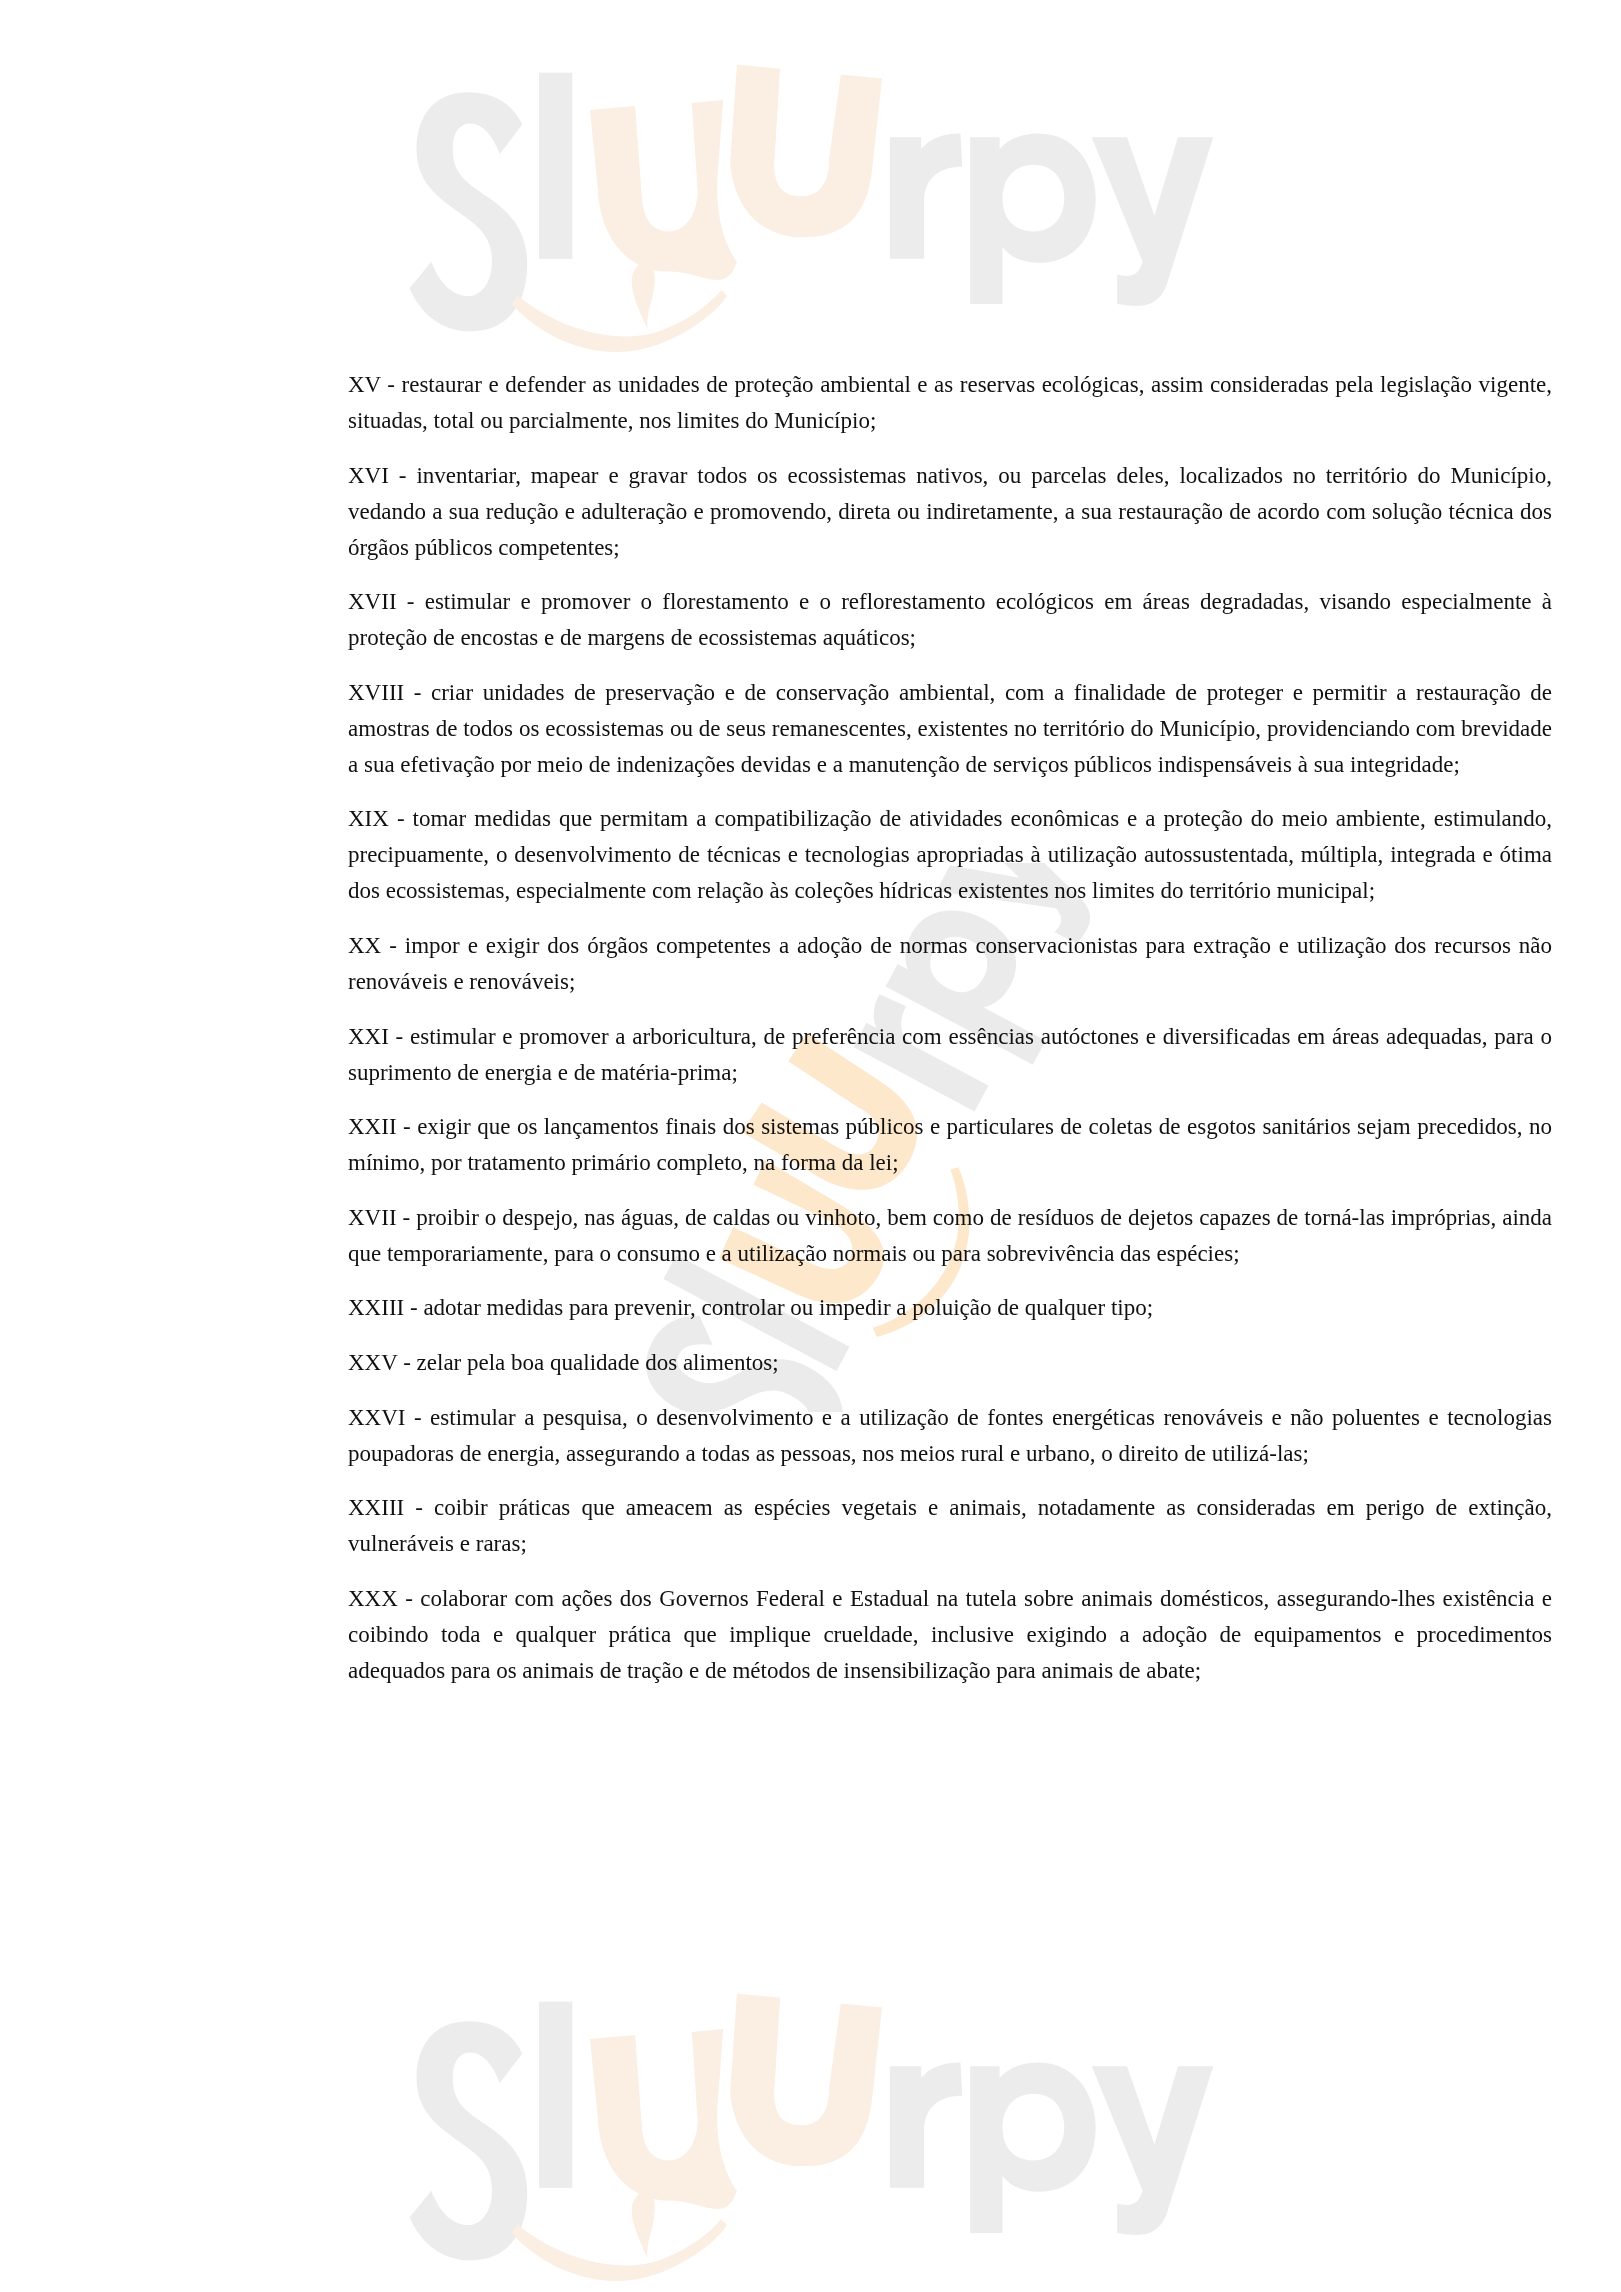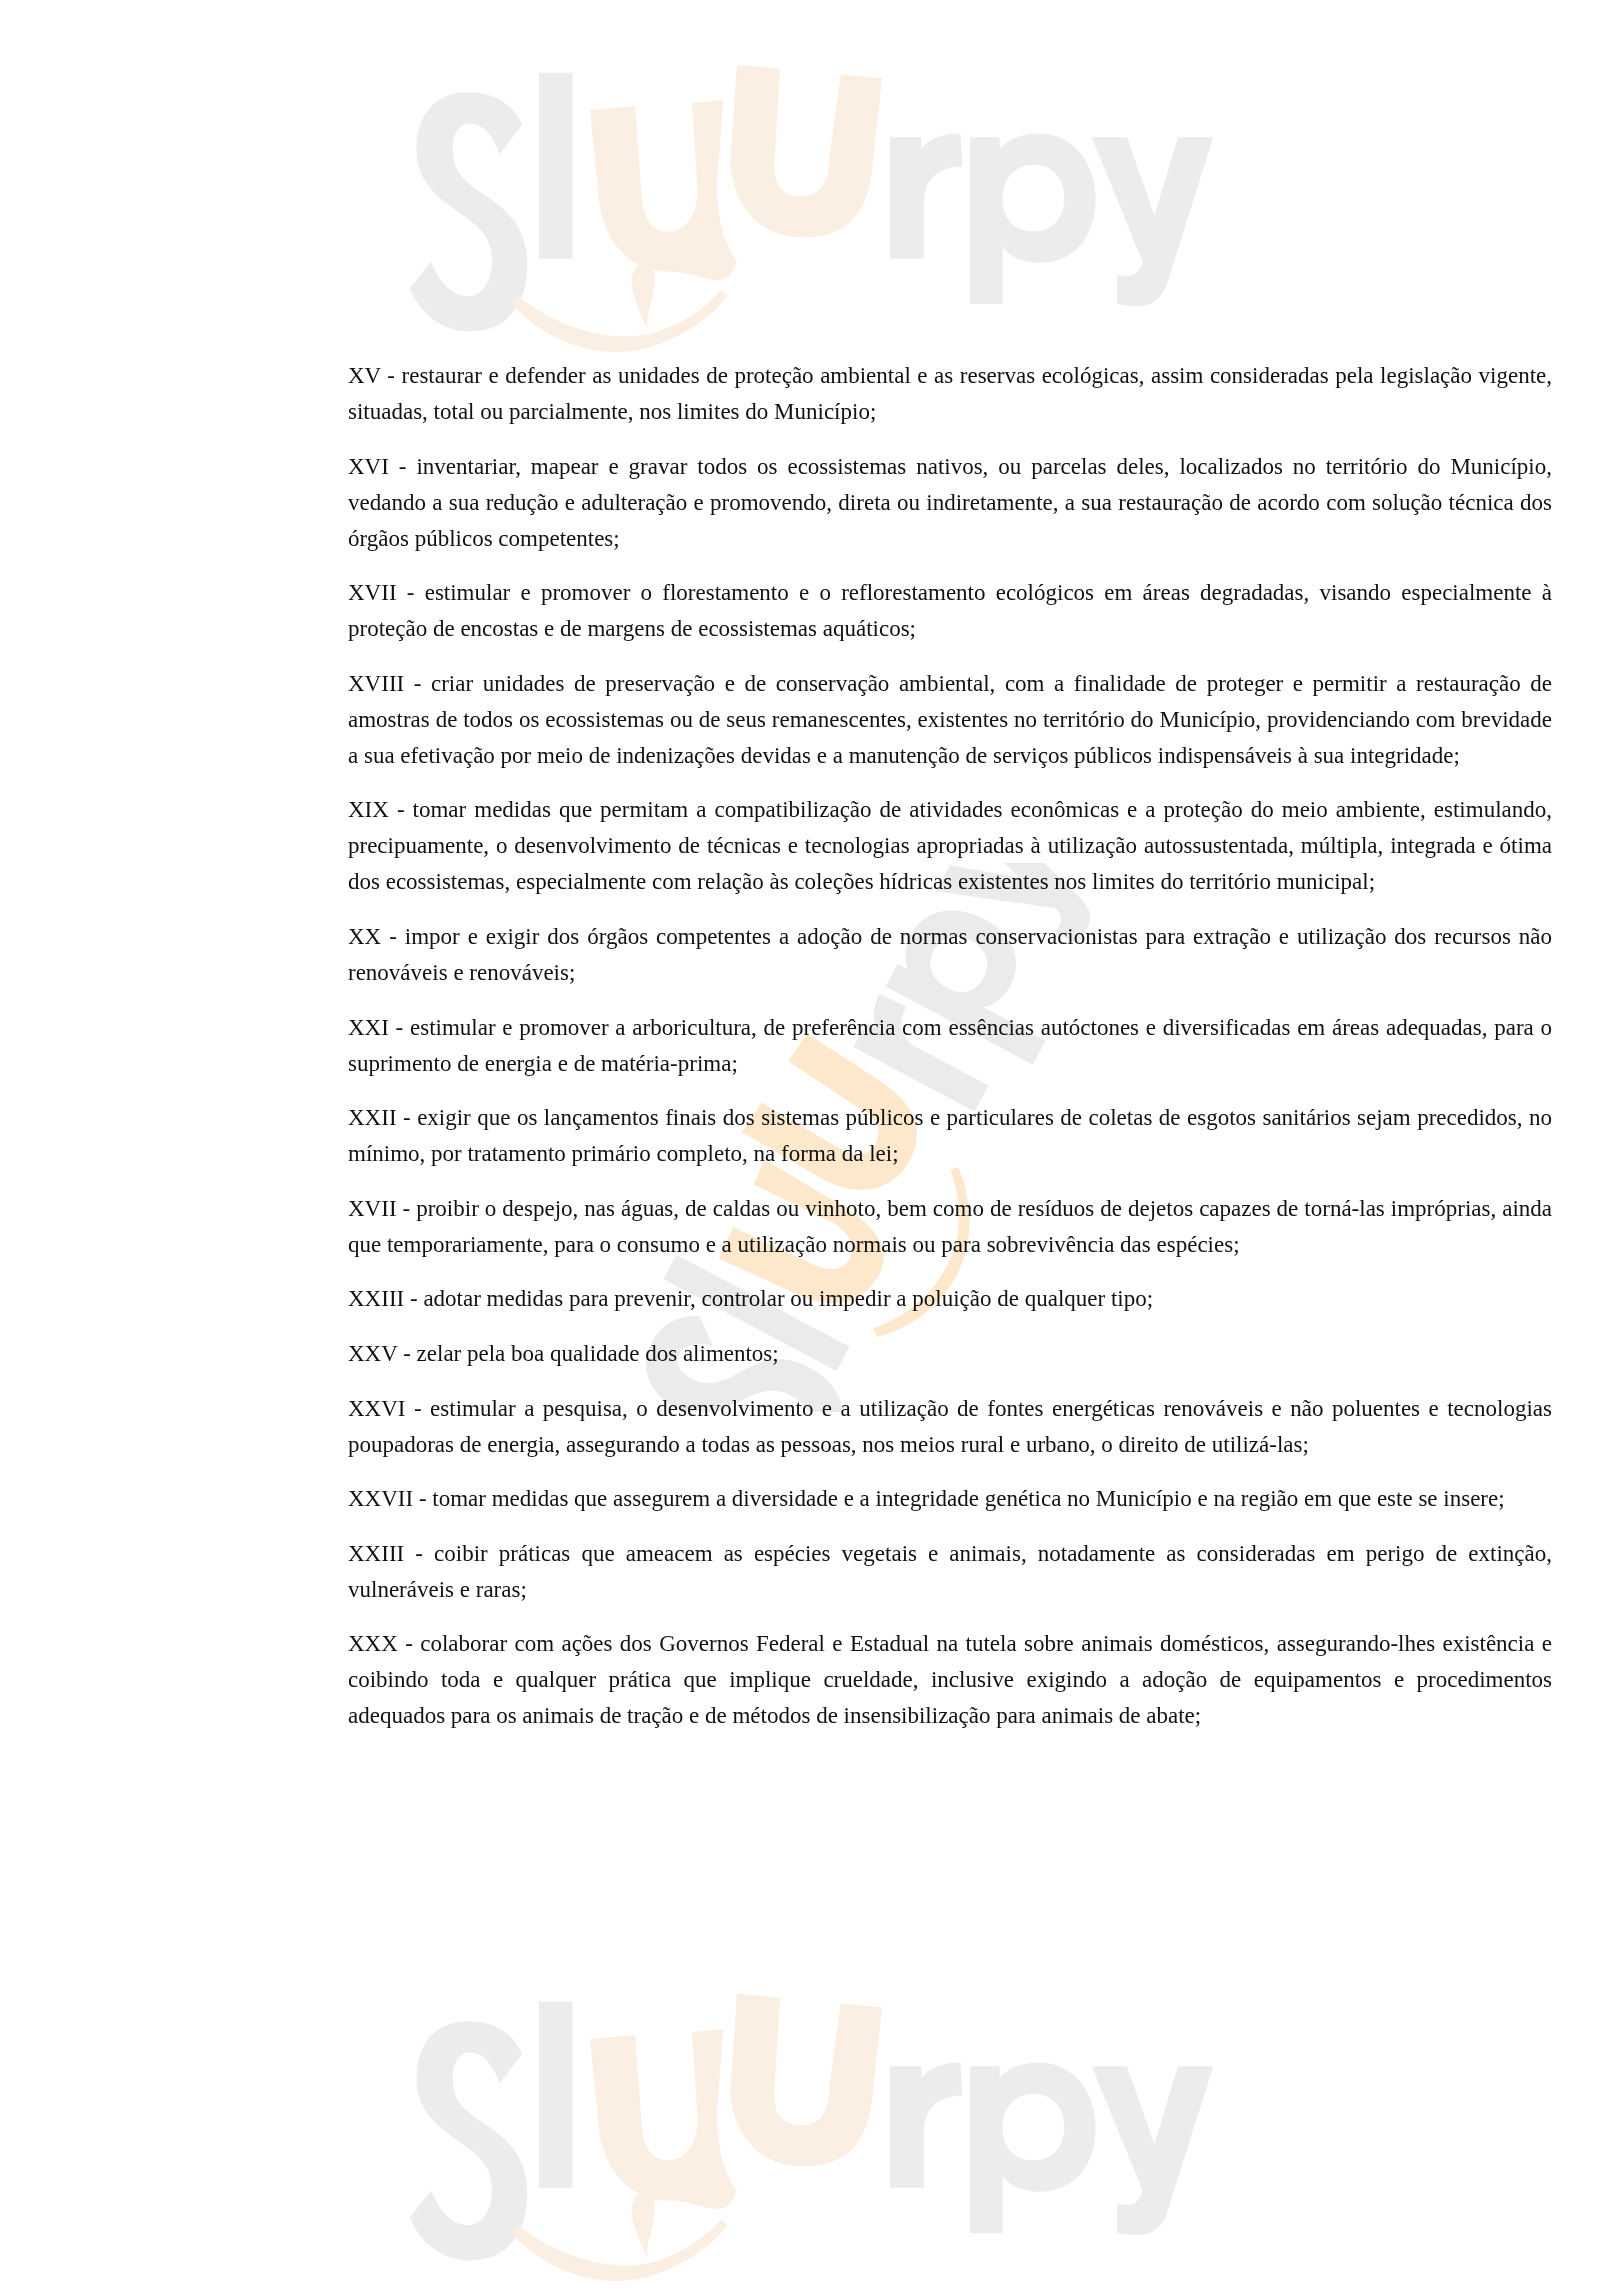--- a/index.html
+++ b/index.html
@@ -31,21 +31,21 @@
     .wm-middle {
       left: 412px; top: 863px; width: 882px; height: 549px;
       z-index: 3;
       mix-blend-mode: multiply;
       opacity: 0.9;
     }
     
     .doc {
       position: absolute;
       left: 348px;
-      top: 358px;
+      top: 367px;
       width: 1204px;
       z-index: 2;
       font-family: "Liberation Serif", "DejaVu Serif", serif;
       font-size: 23px;
       line-height: 36px;
       color: #111111;
     }
     .para {
       margin: 0 0 18.6px 0;
       text-align: justify;
@@ -86,21 +86,20 @@
     <p class="para"><span class="para-num">XVII</span><span> - </span><span>estimular e promover o florestamento e o reflorestamento ecológicos em áreas degradadas, visando especialmente à proteção de encostas e de margens de ecossistemas aquáticos;</span></p>
     <p class="para"><span class="para-num">XVIII</span><span> - </span><span>criar unidades de preservação e de conservação ambiental, com a finalidade de proteger e permitir a restauração de amostras de todos os ecossistemas ou de seus remanescentes, existentes no território do Município, providenciando com brevidade a sua efetivação por meio de indenizações devidas e a manutenção de serviços públicos indispensáveis à sua integridade;</span></p>
     <p class="para"><span class="para-num">XIX</span><span> - </span><span>tomar medidas que permitam a compatibilização de atividades econômicas e a proteção do meio ambiente, estimulando, precipuamente, o desenvolvimento de técnicas e tecnologias apropriadas à utilização autossustentada, múltipla, integrada e ótima dos ecossistemas, especialmente com relação às coleções hídricas existentes nos limites do território municipal;</span></p>
     <p class="para"><span class="para-num">XX</span><span> - </span><span>impor e exigir dos órgãos competentes a adoção de normas conservacionistas para extração e utilização dos recursos não renováveis e renováveis;</span></p>
     <p class="para"><span class="para-num">XXI</span><span> - </span><span>estimular e promover a arboricultura, de preferência com essências autóctones e diversificadas em áreas adequadas, para o suprimento de energia e de matéria-prima;</span></p>
     <p class="para"><span class="para-num">XXII</span><span> - </span><span>exigir que os lançamentos finais dos sistemas públicos e particulares de coletas de esgotos sanitários sejam precedidos, no mínimo, por tratamento primário completo, na forma da lei;</span></p>
     <p class="para"><span class="para-num">XVII</span><span> - </span><span>proibir o despejo, nas águas, de caldas ou vinhoto, bem como de resíduos de dejetos capazes de torná-las impróprias, ainda que temporariamente, para o consumo e a utilização normais ou para sobrevivência das espécies;</span></p>
     <p class="para"><span class="para-num">XXIII</span><span> - </span><span>adotar medidas para prevenir, controlar ou impedir a poluição de qualquer tipo;</span></p>
     <p class="para"><span class="para-num">XXV</span><span> - </span><span>zelar pela boa qualidade dos alimentos;</span></p>
     <p class="para"><span class="para-num">XXVI</span><span> - </span><span>estimular a pesquisa, o desenvolvimento e a utilização de fontes energéticas renováveis e não poluentes e tecnologias poupadoras de energia, assegurando a todas as pessoas, nos meios rural e urbano, o direito de utilizá-las;</span></p>
-    <p class="para"><span class="para-num">XXVII</span><span> - </span><span>tomar medidas que assegurem a diversidade e a integridade genética no Município e na região em que este se insere;</span></p>
     <p class="para"><span class="para-num">XXIII</span><span> - </span><span>coibir práticas que ameacem as espécies vegetais e animais, notadamente as consideradas em perigo de extinção, vulneráveis e raras;</span></p>
     <p class="para"><span class="para-num">XXX</span><span> - </span><span>colaborar com ações dos Governos Federal e Estadual na tutela sobre animais domésticos, assegurando-lhes existência e coibindo toda e qualquer prática que implique crueldade, inclusive exigindo a adoção de equipamentos e procedimentos adequados para os animais de tração e de métodos de insensibilização para animais de abate;</span></p>
   </div>
 
   <div class="wm wm-middle">
     <svg width="882" height="549" viewBox="0 0 900 560">
       <g transform="translate(470,300) rotate(-62) translate(-330,-130)">
 
         <path d="M58,20 C25,20 10,45 10,72 C10,102 30,116 50,130 C66,142 76,150 76,172 C76,190 68,202 56,202 C42,202 32,190 26,172 L8,194 C18,218 36,232 60,232 C94,232 110,205 110,174 C110,142 94,126 70,112 C52,100 44,92 44,72 C44,58 50,50 60,50 C70,50 78,60 84,76 L104,50 C94,30 78,20 58,20 Z" fill="#e9e9e9"></path>
 

